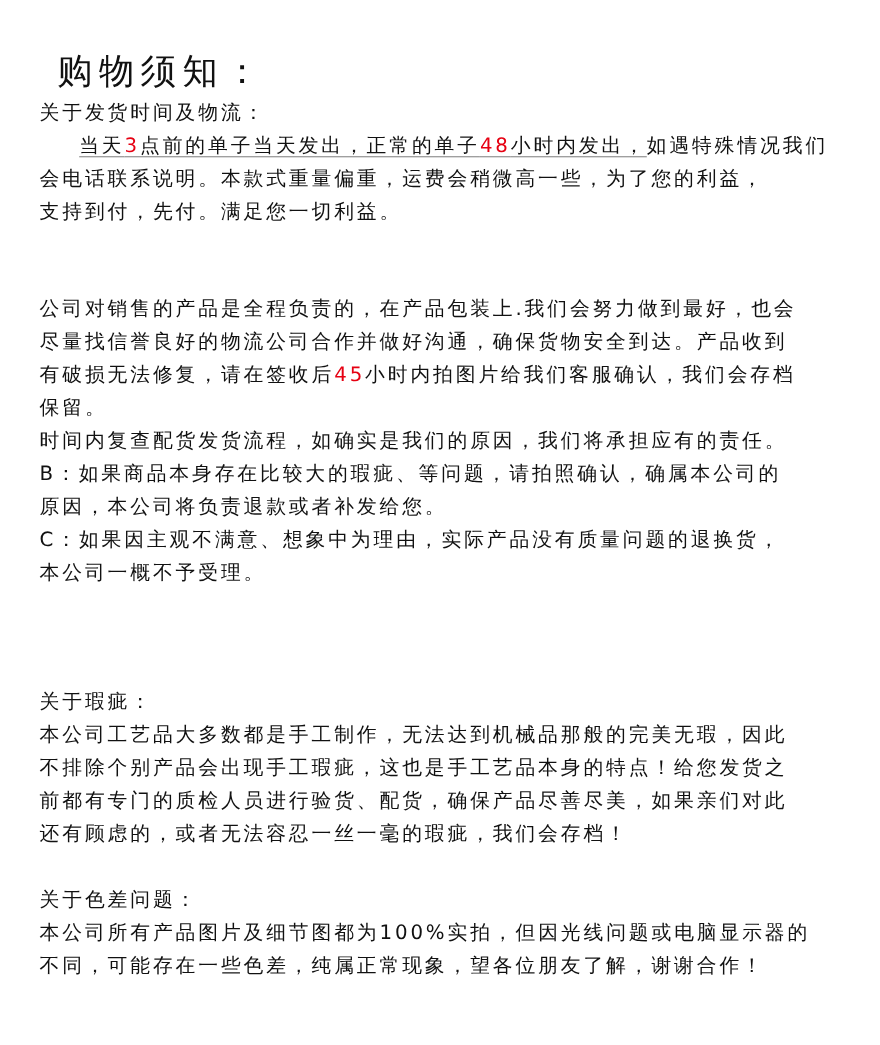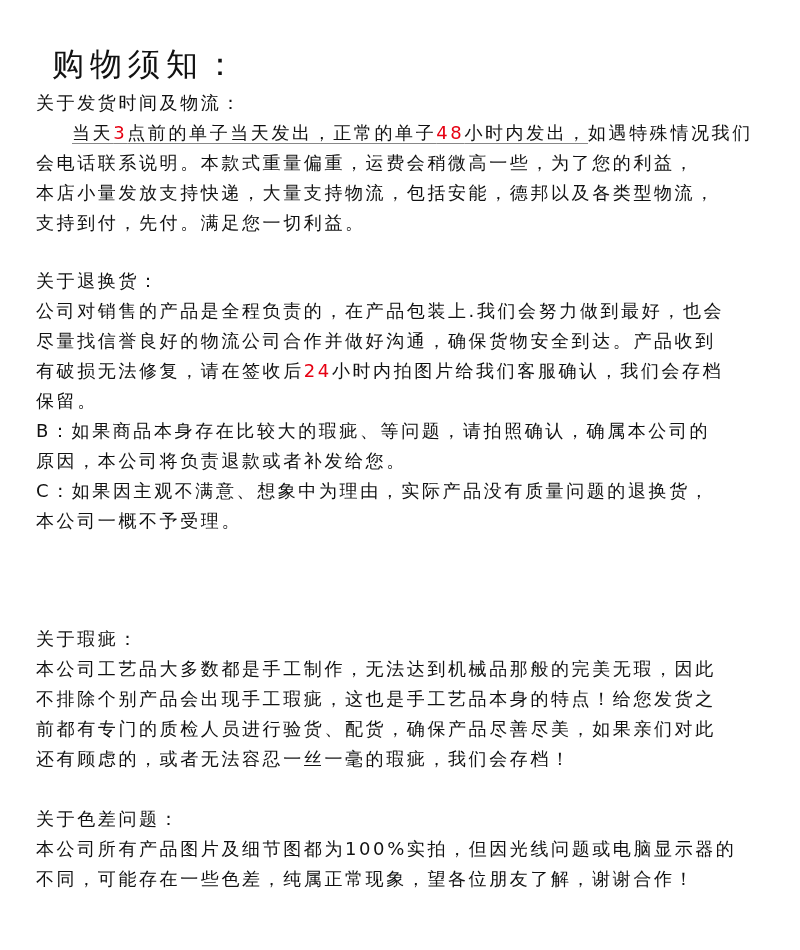--- a/index.html
+++ b/index.html
@@ -27,30 +27,29 @@
 
 <div class="page">
   <h1 class="title">购物须知：</h1>
 
   <div class="section" style="top:88px;">
     <div class="line">关于发货时间及物流：</div>
     <div class="line">
       <span class="ul"><span>当天</span><span class="red">3</span><span>点前的单子当天发出，正常的单子</span><span class="red">48</span><span>小时内发出，</span></span><span>如遇特殊情况我们</span>
     </div>
     <div class="line">会电话联系说明。本款式重量偏重，运费会稍微高一些，为了您的利益，</div>
-    <div class="line">本店小量发放支持快递，大量支持物流，包括安能，德邦以及各类型物流，</div>
     <div class="line">支持到付，先付。满足您一切利益。</div>
   </div>
 
   <div class="section" style="top:266px;">
-    <div class="line">关于退换货：</div>
     <div class="line">公司对销售的产品是全程负责的，在产品包装上.我们会努力做到最好，也会</div>
     <div class="line">尽量找信誉良好的物流公司合作并做好沟通，确保货物安全到达。产品收到</div>
-    <div class="line"><span>有破损无法修复，请在签收后</span><span class="red">24</span><span>小时内拍图片给我们客服确认，我们会存档</span></div>
+    <div class="line"><span>有破损无法修复，请在签收后</span><span class="red">45</span><span>小时内拍图片给我们客服确认，我们会存档</span></div>
     <div class="line">保留。</div>
+    <div class="line">时间内复查配货发货流程，如确实是我们的原因，我们将承担应有的责任。</div>
     <div class="line">B：如果商品本身存在比较大的瑕疵、等问题，请拍照确认，确属本公司的</div>
     <div class="line">原因，本公司将负责退款或者补发给您。</div>
     <div class="line">C：如果因主观不满意、想象中为理由，实际产品没有质量问题的退换货，</div>
     <div class="line">本公司一概不予受理。</div>
   </div>
 
   <div class="section" style="top:624px;">
     <div class="line">关于瑕疵：</div>
     <div class="line">本公司工艺品大多数都是手工制作，无法达到机械品那般的完美无瑕，因此</div>
     <div class="line">不排除个别产品会出现手工瑕疵，这也是手工艺品本身的特点！给您发货之</div>

